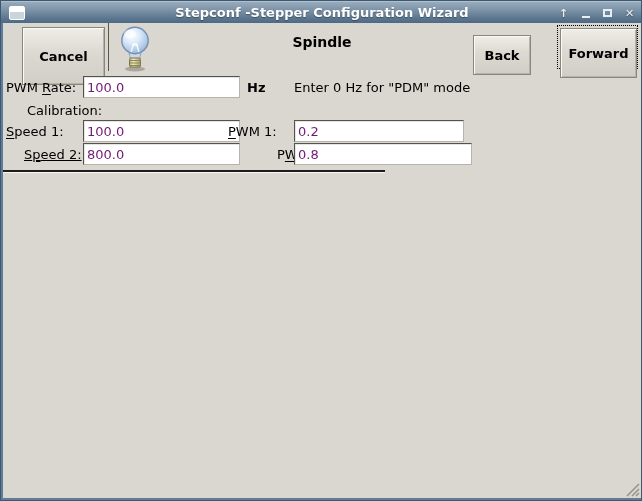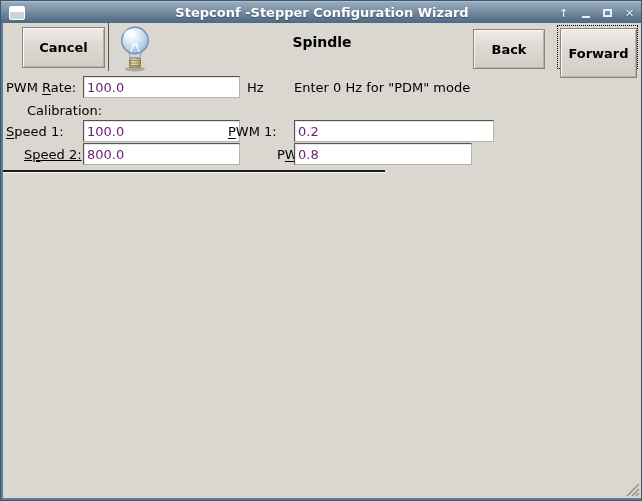--- a/index.html
+++ b/index.html
@@ -55,28 +55,28 @@
   .btn {
     position:absolute;
     background:linear-gradient(180deg,#efede8 0%,#dcd9d2 45%,#d1cec6 100%);
     border:1px solid #8a8679;
     box-shadow:inset 1px 1px 0 #fbfaf6, inset -1px -1px 0 #b7b3aa;
     font-family:"DejaVu Sans","Liberation Sans",sans-serif;
     font-size:13px; font-weight:bold; color:#000;
     display:flex; align-items:center; justify-content:center;
     cursor:default;
   }
-  .btn-cancel { left:19px; top:4px; width:83px; height:41px; }
+  .btn-cancel { left:19px; top:4px; width:83px; height:58px; }
   .header-vsep { position:absolute; left:105px; top:0; width:1px; height:48px; background:#59564e; }
   .bulb { position:absolute; left:112px; top:2px; }
   .page-title {
     position:absolute; left:0; right:0; top:11px; text-align:center;
     font-size:14px; font-weight:bold; color:#000;
   }
-  .btn-back { left:470px; top:6px; width:72px; height:40px; }
+  .btn-back { left:470px; top:12px; width:58px; height:40px; }
   .focus-ring {
     position:absolute; left:554px; top:2px; width:81px; height:44px;
     border:1px dotted #000;
   }
   .btn-forward { left:2px; top:2px; width:77px; height:50px; }
 
   
   .lbl { position:absolute; font-size:13px; color:#000; white-space:nowrap; }
   .lbl u { text-decoration:underline; text-underline-offset:2px; }
   .entry {
@@ -150,29 +150,29 @@
 
     <div class="page-title">Spindle</div>
 
     <button class="btn btn-back">Back</button>
     <div class="focus-ring">
       <button class="btn btn-forward">Forward</button>
     </div>
 
     <label class="lbl" style="left:3px; top:57px;">PWM <u>R</u>ate:</label>
     <input class="entry" style="left: 80px; top: 53px; width: 157px;" type="text" value="100.0">
-    <span class="lbl" style="left:244px; top:57px; font-weight:normal;">Hz</span>
+    <span class="lbl" style="left:244px; top:57px; font-weight:bold;">Hz</span>
     <span class="lbl" style="left:291px; top:57px;">Enter 0 Hz for "PDM" mode</span>
 
     <span class="lbl" style="left:3px; top:80px;margin-left:21px;">Calibration:</span>
 
     <label class="lbl" style="left:3px; top:101px;"><u>S</u>peed 1:</label>
     <input class="entry" style="left: 80px; top: 97px; width: 157px;" type="text" value="100.0">
     <label class="lbl" style="left:225px; top:101px;"><u>P</u>WM 1:</label>
-    <input class="entry" style="left: 291px; top: 97px; width: 200px;" type="text" value="0.2">
+    <input class="entry" style="left: 291px; top: 97px; width: 170px;" type="text" value="0.2">
 
     <label class="lbl" style="left:21px; top:124px;text-decoration:underline;">S<u>p</u>eed 2:</label>
     <input class="entry" style="left: 80px; top: 120px; width: 157px;" type="text" value="800.0">
     <label class="lbl" style="left:249px; top:124px;padding-left:25px;">P<u>W</u>M 2:</label>
     <input class="entry" style="left: 291px; top: 120px; width: 178px;" type="text" value="0.8">
 
     <div class="hsep"></div>
 
     <span class="grip">
       <svg width="17" height="17" viewBox="0 0 17 17">

